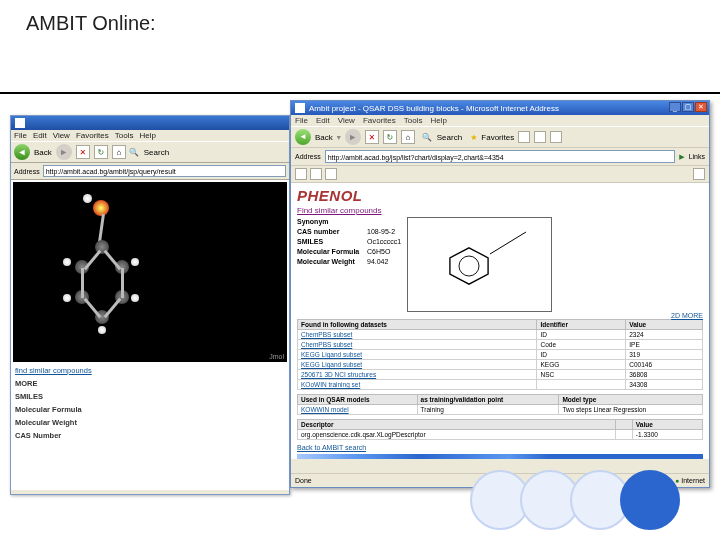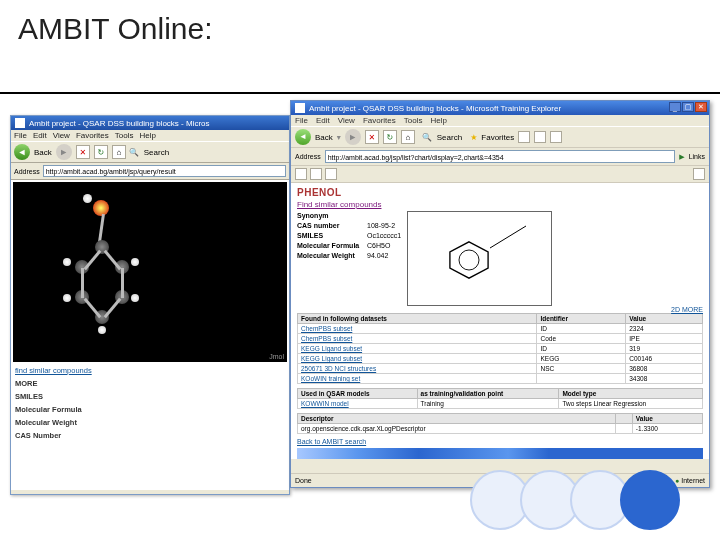--- a/index.html
+++ b/index.html
@@ -1,17 +1,17 @@
 <!DOCTYPE html>
 <html><head>
 <meta charset="utf-8">
 <style>
   * { box-sizing: border-box; margin: 0; padding: 0; }
   body { width: 720px; height: 540px; font-family: Arial, sans-serif; background: #fff; position: relative; overflow: hidden; }
-  .slide-title { position: absolute; top: 12px; left: 18px; font-size: 30px; color: #222; line-height: 1.1; }
+  .slide-title { position: absolute; top: 12px; left: 26px; font-size: 20px; color: #222; line-height: 1.1; }
   .underline { position: absolute; top: 92px; left: 0; width: 720px; height: 2px; background: #000; }
 
   .window-left { position: absolute; top: 115px; left: 10px; width: 280px; height: 380px; border: 1px solid #7b9bc6; box-shadow: 1px 1px 3px rgba(0,0,0,.3); font-size: 8px; background: #ece9d8; }
   .titlebar-xp { background: linear-gradient(#3b77d1,#1f4fa5); color:#fff; padding: 2px 4px; font-size: 8px; display:flex; align-items:center; }
   .titlebar-xp .icon { width:10px; height:10px; background:#fff; margin-right:4px; }
   .menubar { background:#ece9d8; padding: 1px 3px; font-size:8px; color:#222; display:flex; gap:6px; }
   .toolbar-ie { background:#ece9d8; padding:2px 3px; display:flex; align-items:center; gap:4px; font-size:8px; border-top:1px solid #fff; border-bottom:1px solid #aca899;}
   .btn-round { width:16px;height:16px;border-radius:50%; display:flex;align-items:center;justify-content:center;font-size:9px; }
   .btn-back{background:linear-gradient(#8fd36a,#3a8e1c);color:#fff;}
   .btn-fwd{background:#d4d0c8;color:#888;}
@@ -30,21 +30,21 @@
 
   .window-right { position: absolute; top: 100px; left: 290px; width: 420px; height: 388px; border:1px solid #6b8cc0; box-shadow:2px 2px 4px rgba(0,0,0,.35); background:#ece9d8; font-size:8px;}
   .wr-menubar{padding:1px 4px;display:flex;gap:8px;font-size:8px;color:#333;background:#ece9d8;}
   .wr-tool1{padding:2px 4px;display:flex;align-items:center;gap:4px;border-top:1px solid #fff;border-bottom:1px solid #cfcabb;background:#ece9d8;}
   .wr-tool2{padding:2px 4px;display:flex;align-items:center;gap:4px;border-bottom:1px solid #cfcabb;font-size:7px;}
   .wr-extra{display:flex;align-items:center;gap:3px;font-size:7px;padding:2px 4px;border-bottom:1px solid #cfcabb;}
   .mini-icon{width:12px;height:12px;border:1px solid #aca899;background:#fff;}
   .mini-icon.green{background:linear-gradient(#9be07a,#4fa52a);border-radius:50%;border:none;width:16px;height:16px;}
 
   .wr-body{background:#fff;height:calc(100% - 110px);padding:4px 6px;overflow:hidden;}
-  .compound-head{font-size:10px;font-weight:bold;color:#a33; letter-spacing:.5px;}
+  .compound-head{font-size:15px;font-weight:bold;color:#a33; letter-spacing:.5px;font-style:italic;}
   .find-link{font-size:8px;color:#7a157a;text-decoration:underline;margin-top:2px;display:block;}
   .top-row{display:flex;gap:6px;margin-top:2px;}
   .props{font-size:7px;line-height:10px;}
   .props b{display:inline-block;width:70px;}
   .struct{width:145px;height:95px;border:1px solid #666;background:#fff;position:relative;}
   .hex{width:46px;height:40px;position:absolute;top:28px;left:38px;}
   .hex svg{width:100%;height:100%;}
 
   .twod{float:right;color:#115599;text-decoration:underline;font-size:7px;}
   .tbl{width:100%;border-collapse:collapse;font-size:6.5px;margin-top:2px;}
@@ -69,21 +69,20 @@
 <body>
 
 <div class="slide-title">
   <div>AMBIT Online:</div>
 </div>
 <div class="underline"></div>
 
 <div class="window-left">
   <div class="titlebar-xp">
     <span class="icon"></span>
-    <span>Ambit project - QSAR DSS building blocks - Micros</span>
   </div>
   <div class="menubar">
     <span>File</span>
     <span>Edit</span>
     <span>View</span>
     <span>Favorites</span>
     <span>Tools</span>
     <span>Help</span>
   </div>
   <div class="toolbar-ie">
@@ -132,21 +131,21 @@
       <b>Molecular Formula</b>
       <b>Molecular Weight</b>
       <b>CAS Number</b>
     </div>
   </div>
 </div>
 
 <div class="window-right">
   <div class="titlebar-xp" style="background:linear-gradient(#4a88e4,#2658b8)">
     <span class="icon"></span>
-    <span>Ambit project - QSAR DSS building blocks - Microsoft Training Explorer</span>
+    <span>Ambit project - QSAR DSS building blocks - Microsoft Internet Address</span>
     <div class="win-ctrl">
       <span>_</span>
       <span>▢</span>
       <span class="close">✕</span>
     </div>
   </div>
   <div class="wr-menubar">
     <span>File</span>
     <span>Edit</span>
     <span>View</span>

